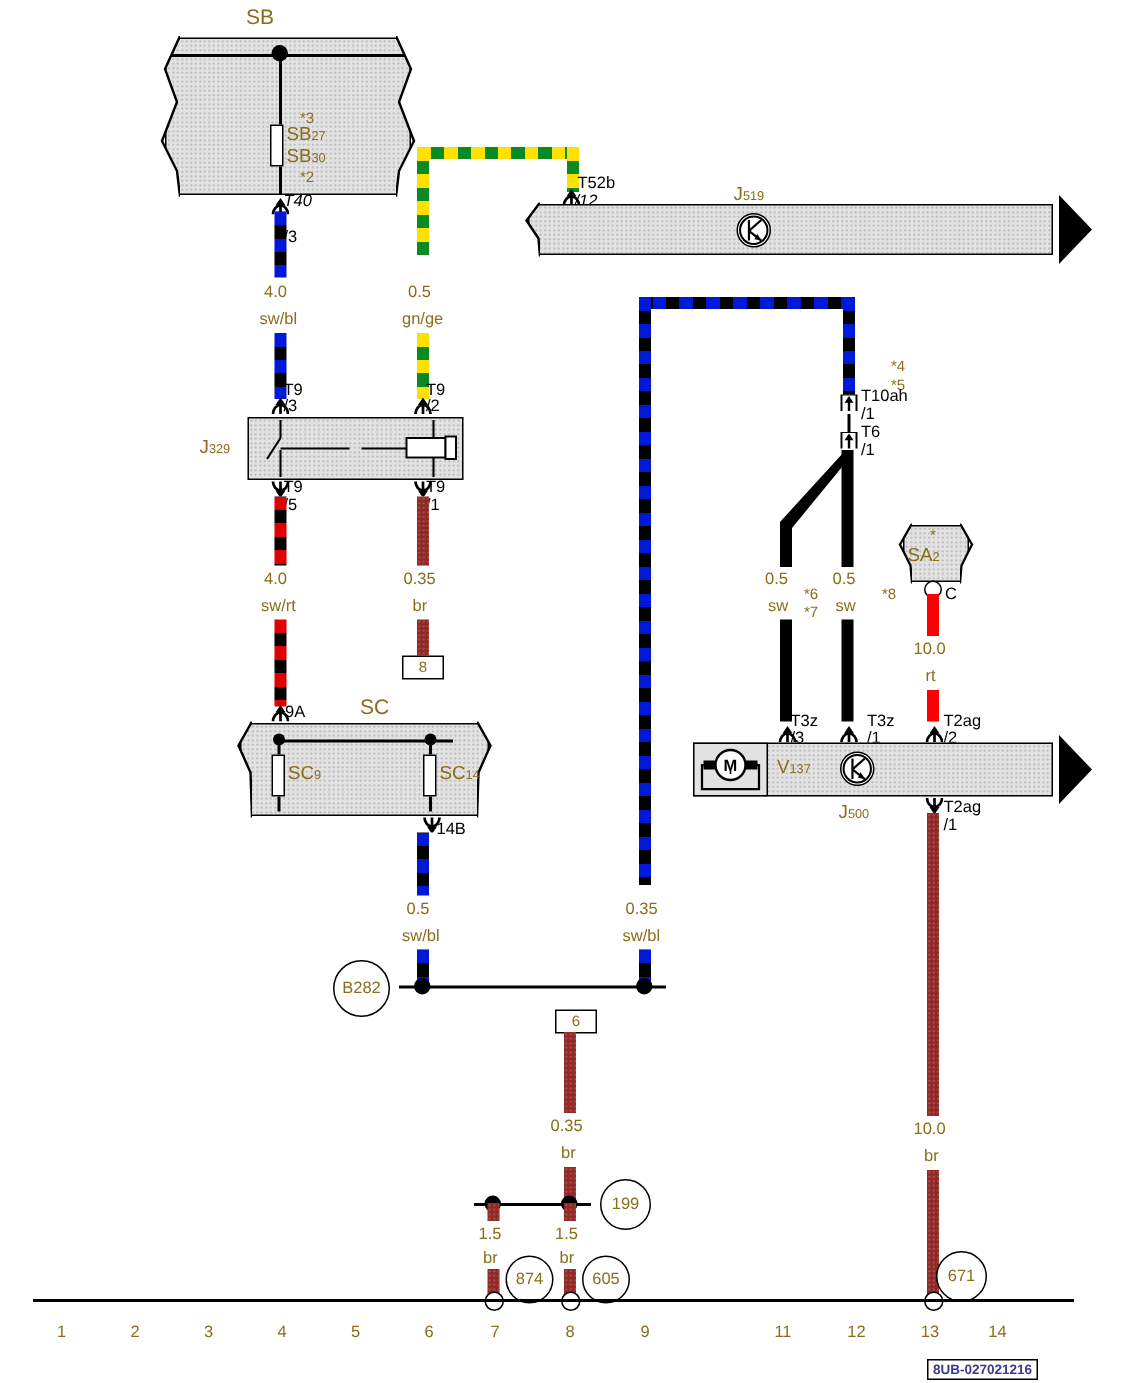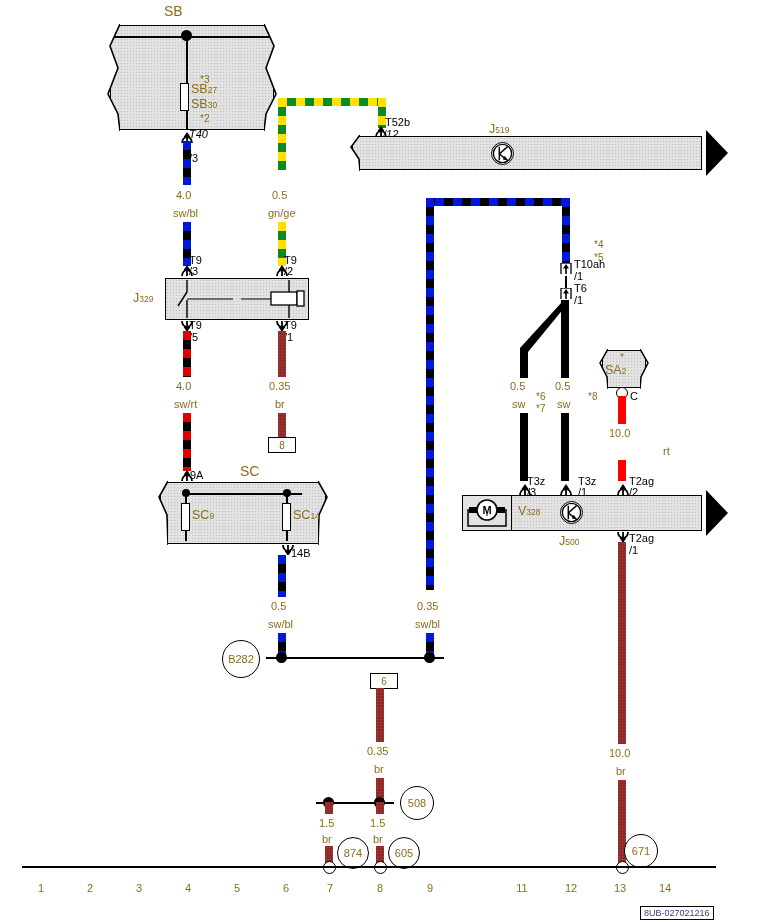--- a/index.html
+++ b/index.html
@@ -297,21 +297,21 @@
   <div class="star" style="left:620px;top:353px;">*</div>
   <div class="lbl mid" style="left:605px;top:365px;">
     <span>SA</span><span class="sub">2</span>
   </div>
   <div class="star" style="left:588px;top:392px;">*8</div>
   <div class="ring" style="left:616px;top:387px;"></div>
   <div class="lbl blk" style="left:630px;top:391px;">C</div>
 
   <div class="w v rt-v" style="left:618px;top:396px;width:8px;height:28px;"></div>
   <div class="lbl" style="left:609px;top:428px;">10.0</div>
-  <div class="lbl" style="left:617px;top:446px;margin-left:46px;">rt</div>
+  <div class="lbl" style="left:617px;top:446px;">rt</div>
   <div class="w v rt-v" style="left:618px;top:460px;width:8px;height:21px;"></div>
 
   <svg class="conn" style="left:518px;top:484px;" width="14" height="12">
     <path d="M2,11 A5,6 0 0 1 12,11" fill="none" stroke="#000" stroke-width="1.8"></path>
     <line x1="7" y1="11" x2="7" y2="2" stroke="#000" stroke-width="1.8"></line>
     <polygon points="7,0 3.6,5 10.4,5" fill="#000"></polygon>
   </svg>
   <div class="lbl blk" style="left:527px;top:476px;">T3z</div>
   <div class="lbl blk" style="left:527px;top:487px;">/3</div>
 
@@ -335,21 +335,21 @@
   <div class="plain-box" style="left:462px;top:495px;width:50px;height:36px;"></div>
   <svg class="abs" style="left:464px;top:497px;" width="46" height="32">
     <circle cx="23" cy="13" r="10" fill="#fff" stroke="#000" stroke-width="1.6"></circle>
     <text x="23" y="17" font-family="Liberation Sans, sans-serif" font-size="11" font-weight="bold" text-anchor="middle" fill="#000">M</text>
     <line x1="23" y1="17" x2="23" y2="19" stroke="#000" stroke-width="1"></line>
     <rect x="5" y="10" width="8" height="6" fill="#000"></rect>
     <rect x="33" y="10" width="8" height="6" fill="#000"></rect>
     <polyline points="9,13 4,13 4,29 42,29 42,13 37,13" fill="none" stroke="#000" stroke-width="1.5"></polyline>
   </svg>
   <div class="lbl mid" style="left:518px;top:506px;">
-    <span>V</span><span class="sub">328</span>
+    <span>V</span><span class="sub">137</span>
   </div>
   <svg class="ksym" style="left:560px;top:501px;" viewBox="0 0 23 23">
     <circle cx="11.5" cy="11.5" r="10" fill="#fff" stroke="#000" stroke-width="1.5"></circle>
     <line x1="8" y1="4" x2="8" y2="19" stroke="#000" stroke-width="1.6"></line>
     <line x1="8" y1="12" x2="17" y2="4" stroke="#000" stroke-width="1.6"></line>
     <line x1="8" y1="12" x2="17" y2="19" stroke="#000" stroke-width="1.6"></line>
     <polygon points="17,19 12,18 14,14" fill="#000"></polygon>
   </svg>
   <div class="lbl mid" style="left:559px;top:536px;">
     <span>J</span><span class="sub">500</span>
@@ -378,21 +378,21 @@
 
   <div class="numbox" style="left:370px;top:673px;width:28px;height:16px;">6</div>
   <div class="w v br-v" style="left:376px;top:688px;width:8px;height:54px;"></div>
   <div class="lbl" style="left:367px;top:746px;">0.35</div>
   <div class="lbl" style="left:374px;top:764px;">br</div>
   <div class="w v br-v" style="left:376px;top:778px;width:8px;height:26px;"></div>
 
   <div class="thin" style="left:316px;top:802px;width:78px;height:1.6px;"></div>
   <div class="dot" style="left:323px;top:797px;"></div>
   <div class="dot" style="left:374px;top:797px;"></div>
-  <div class="circ" style="left:400px;top:786px;width:34px;height:34px;">508</div>
+  <div class="circ" style="left:400px;top:786px;width:34px;height:34px;">199</div>
 
   <div class="w v br-v" style="left:325px;top:802px;width:8px;height:12px;"></div>
   <div class="lbl" style="left:319px;top:818px;">1.5</div>
   <div class="lbl" style="left:322px;top:834px;">br</div>
   <div class="w v br-v" style="left:325px;top:846px;width:8px;height:20px;"></div>
   <div class="ring" style="left:323px;top:861px;width:13px;height:13px;"></div>
   <div class="circ" style="left:337px;top:837px;width:32px;height:32px;">874</div>
 
   <div class="w v br-v" style="left:376px;top:802px;width:8px;height:12px;"></div>
   <div class="lbl" style="left:370px;top:818px;">1.5</div>
@@ -411,15 +411,15 @@
   <div class="colnum" style="left:274px;top:882px;">6</div>
   <div class="colnum" style="left:318px;top:882px;">7</div>
   <div class="colnum" style="left:368px;top:882px;">8</div>
   <div class="colnum" style="left:418px;top:882px;">9</div>
   <div class="colnum" style="left:462px;top:926px;">10</div>
   <div class="colnum" style="left:510px;top:882px;">11</div>
   <div class="colnum" style="left:559px;top:882px;">12</div>
   <div class="colnum" style="left:608px;top:882px;">13</div>
   <div class="colnum" style="left:653px;top:882px;">14</div>
 
-  <div class="footer" style="left:640px;top:906px;">8UB-027021216</div>
+  <div class="footer" style="left:618px;top:906px;font-weight:bold;">8UB-027021216</div>
 
 </div>
 
 </body></html>

